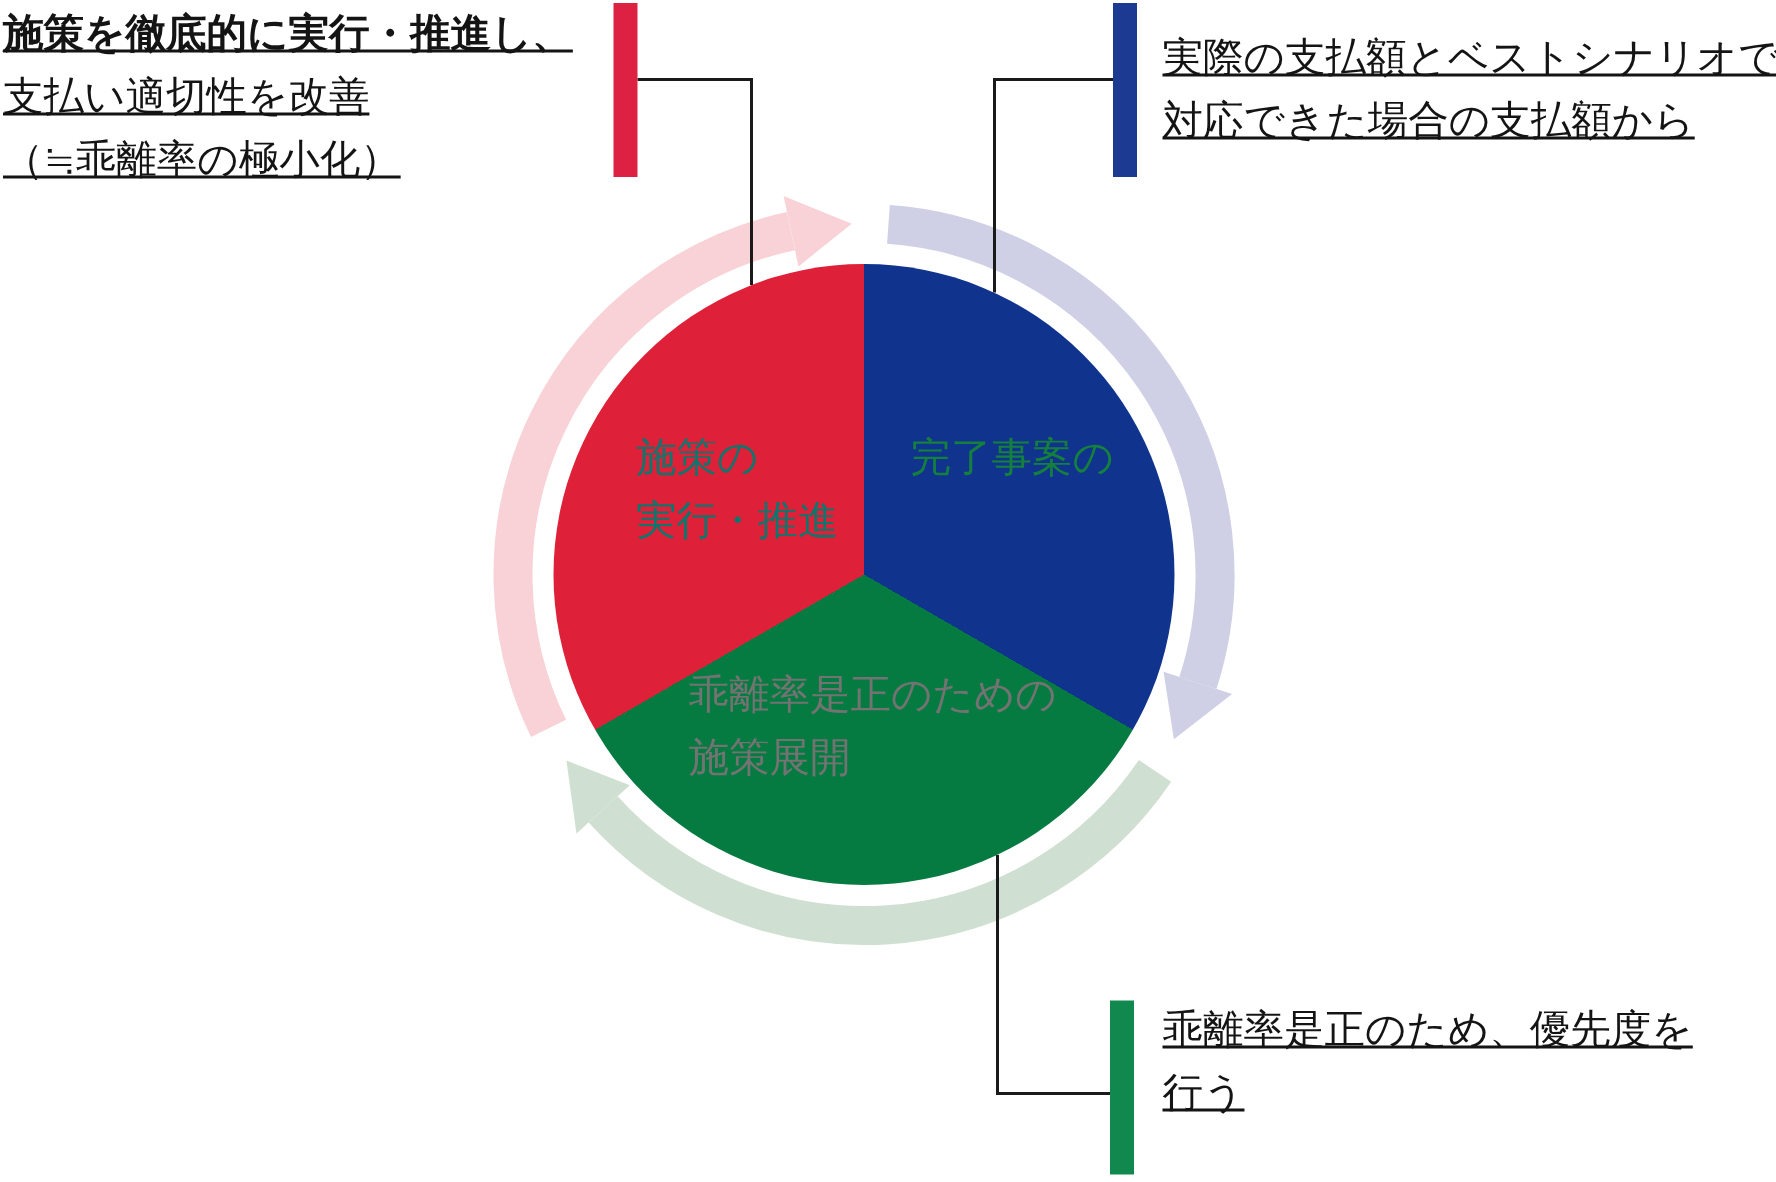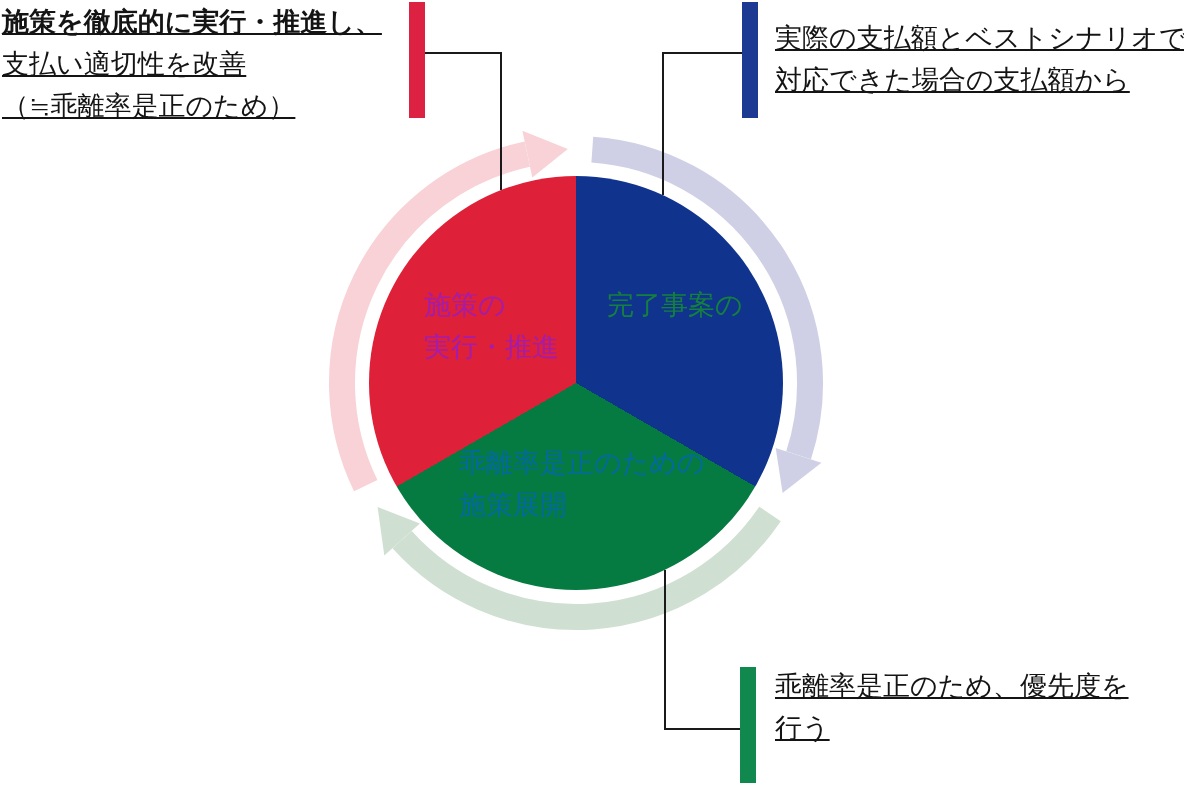--- a/index.html
+++ b/index.html
@@ -39,40 +39,40 @@
     <path d="M 770.0 513.9 A 234 234 0 0 1 402.1 539.6" fill="none" stroke-width="26" stroke="#CFE0D2"></path>
     <polygon points="384.3,555.6 419.9,523.5 377.6,507.0" fill="#CFE0D2"></polygon>
 
     <polyline points="425,53 501,53 501,190" fill="none" stroke-width="2" stroke="#1a1a1a"></polyline>
     <polyline points="742,53 663,53 663,195" fill="none" stroke-width="2" stroke="#1a1a1a"></polyline>
     <polyline points="665,570 665,729 740,729" fill="none" stroke-width="2" stroke="#1a1a1a"></polyline>
   </svg>
 
   <div class="pie" id="pie" style="background: conic-gradient(rgb(16, 51, 142) 0deg, rgb(16, 51, 142) 120deg, rgb(6, 123, 65) 120deg, rgb(6, 123, 65) 240deg, rgb(222, 32, 56) 240deg, rgb(222, 32, 56) 360deg);"></div>
 
-  <div class="pie-label red" style="color: #a21caf;">
+  <div class="pie-label red" style="color: #0f766e;">
     <div>施策の</div>
     <div>実行・推進</div>
   </div>
   <div class="pie-label blue" style="color: #15803d;">
     <div>完了事案の</div>
   </div>
-  <div class="pie-label green" style="color: #0369a1;">
+  <div class="pie-label green" style="color: #737373;">
     <div>乖離率是正のための</div>
     <div>施策展開</div>
   </div>
 
   <div class="accent-bar red" style="background-color: rgb(220, 33, 67);"></div>
   <div class="accent-bar blue" style="background-color: rgb(29, 58, 147);"></div>
   <div class="accent-bar green" style="background-color: rgb(17, 137, 78);"></div>
 
   <div class="callout top-left">
     <div class="line"><span></span><b>施策を徹底的に実行・推進し、</b><span></span></div>
     <div class="line"><span>支払い適切性を改善</span><b></b><span></span></div>
-    <div class="line"><span>（≒乖離率是正のため）</span><b></b><span></span></div>
+    <div class="line"><span>（≒乖離率の極小化）</span><b></b><span></span></div>
   </div>
 
   <div class="callout top-right">
     <div class="line"><span>実際の支払額とベストシナリオで</span><b></b><span></span></div>
     <div class="line"><span>対応できた場合の支払額から</span><b></b><span></span></div>
   </div>
 
   <div class="callout bottom-right">
     <div class="line"><span>乖離率是正のため、優先度を</span><b></b><span></span></div>
     <div class="line"><span>行う</span><b></b><span></span></div>

